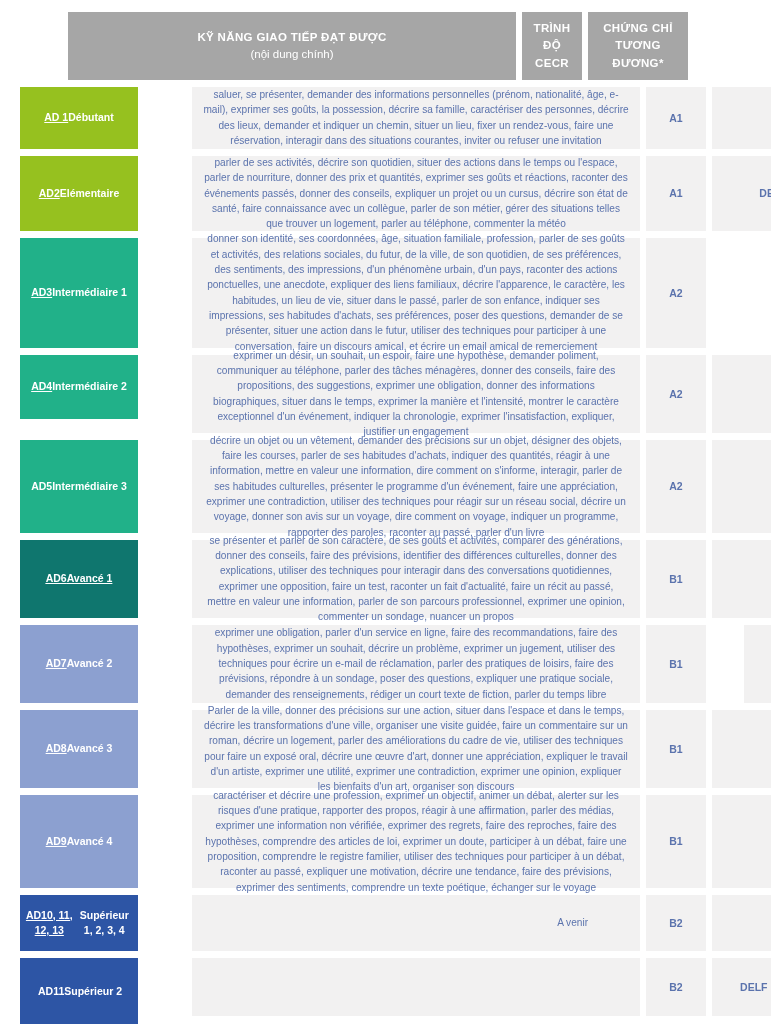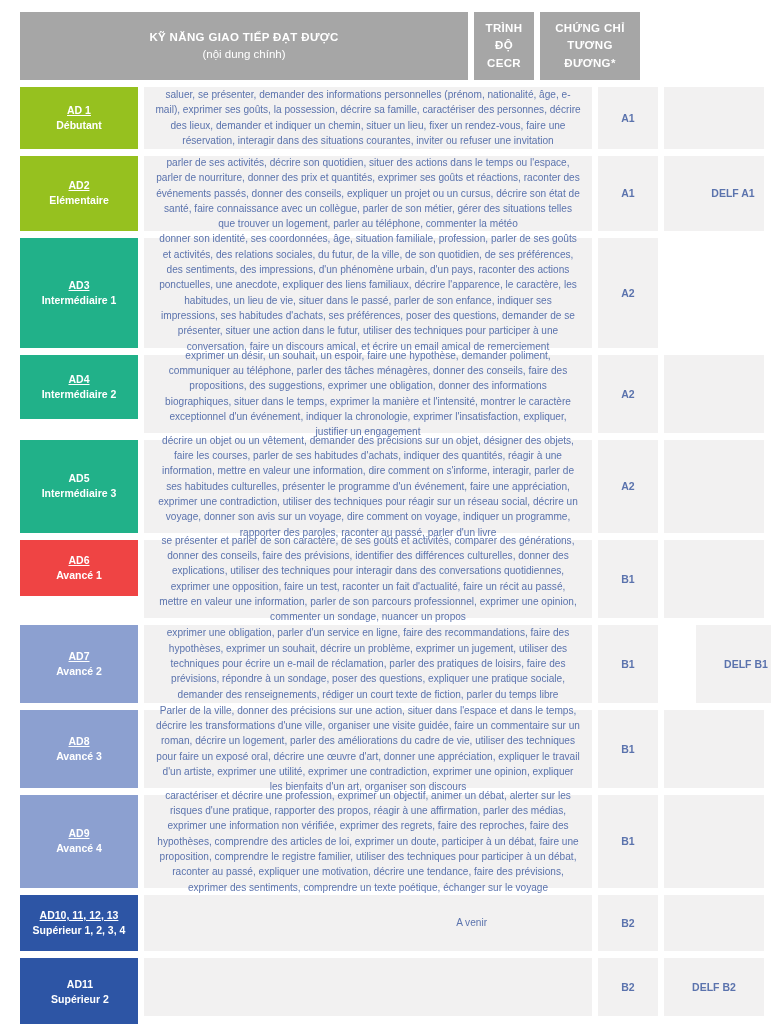--- a/index.html
+++ b/index.html
@@ -24,21 +24,21 @@
   .row {
     display: flex;
     align-items: stretch;
     gap: 6px;
     padding: 0 8px 7px 20px;
     box-sizing: border-box;
   }
 
   
   .c-level  { width: 118px; flex: 0 0 118px; }
-  .c-skills { width: 448px; flex: 0 0 448px; }
+  .c-skills { width: 448px; flex: 0 0 448px; margin-left: 48px; }
   .c-cecr   { width: 60px;  flex: 0 0 60px;  }
   .c-cert   { width: 100px; flex: 0 0 100px; }
 
   
   .head-cell {
     background: #a6a6a6;
     color: #ffffff;
     display: flex;
     flex-direction: column;
     align-items: center;
@@ -56,21 +56,21 @@
   }
   .head-sub {
     font-size: 11.5px;
     font-weight: normal;
     line-height: 1.5;
   }
 
   
   .level-cell {
     display: flex;
-    flex-direction: column;
+    flex-direction: row;
     align-items: center;
     justify-content: center;
     text-align: center;
     color: #ffffff;
     padding: 6px 4px;
     box-sizing: border-box;
   }
   .level-code {
     font-size: 10.5px;
     font-weight: bold;
@@ -89,21 +89,21 @@
     color: #5b73ad;
     font-size: 10.1px;
     line-height: 1.52;
     text-align: center;
     display: flex;
     align-items: center;
     justify-content: center;
     padding: 7px 11px;
     box-sizing: border-box;
   }
-  .skills-cell.right { justify-content: flex-end; text-align: right; padding-right: 105px; }
+  .skills-cell.right { justify-content: flex-end; text-align: right; padding-right: 52px; }
 
   
   .mini-cell {
     background: #f2f1f1;
     color: #5b73ad;
     font-size: 10.5px;
     font-weight: bold;
     display: flex;
     align-items: center;
     justify-content: center;
@@ -172,21 +172,21 @@
       <div class="row">
         <div class="level-cell c-level" style="background: rgb(33, 177, 137); height: 93px;">
           <div class="level-code">AD5</div>
           <div class="level-name">Intermédiaire 3</div>
         </div>
         <div class="skills-cell c-skills" style="height: 93px;">décrire un objet ou un vêtement, demander des précisions sur un objet, désigner des objets, faire les courses, parler de ses habitudes d'achats, indiquer des quantités, réagir à une information, mettre en valeur une information, dire comment on s'informe, interagir, parler de ses habitudes culturelles, présenter le programme d'un événement, faire une appréciation, exprimer une contradiction, utiliser des techniques pour réagir sur un réseau social, décrire un voyage, donner son avis sur un voyage, dire comment on voyage, indiquer un programme, rapporter des paroles, raconter au passé, parler d'un livre</div>
         <div class="mini-cell c-cecr" style="height: 93px;">A2</div>
         <div class="mini-cell c-cert" style="height: 93px;"></div>
       </div>
       <div class="row">
-        <div class="level-cell c-level" style="background: #ef4444; height: 56px;">
+        <div class="level-cell c-level" style="background: #0f766e; height: 78px; text-decoration: underline;">
           <div class="level-code underlined">AD6</div>
           <div class="level-name">Avancé 1</div>
         </div>
         <div class="skills-cell c-skills" style="height: 78px;">se présenter et parler de son caractère, de ses goûts et activités, comparer des générations, donner des conseils, faire des prévisions, identifier des différences culturelles, donner des explications, utiliser des techniques pour interagir dans des conversations quotidiennes, exprimer une opposition, faire un test, raconter un fait d'actualité, faire un récit au passé, mettre en valeur une information, parler de son parcours professionnel, exprimer une opinion, commenter un sondage, nuancer un propos</div>
         <div class="mini-cell c-cecr" style="height: 78px;">B1</div>
         <div class="mini-cell c-cert" style="height: 78px;"></div>
       </div>
       <div class="row">
         <div class="level-cell c-level" style="background: rgb(140, 160, 208); height: 78px;">
           <div class="level-code underlined">AD7</div>

